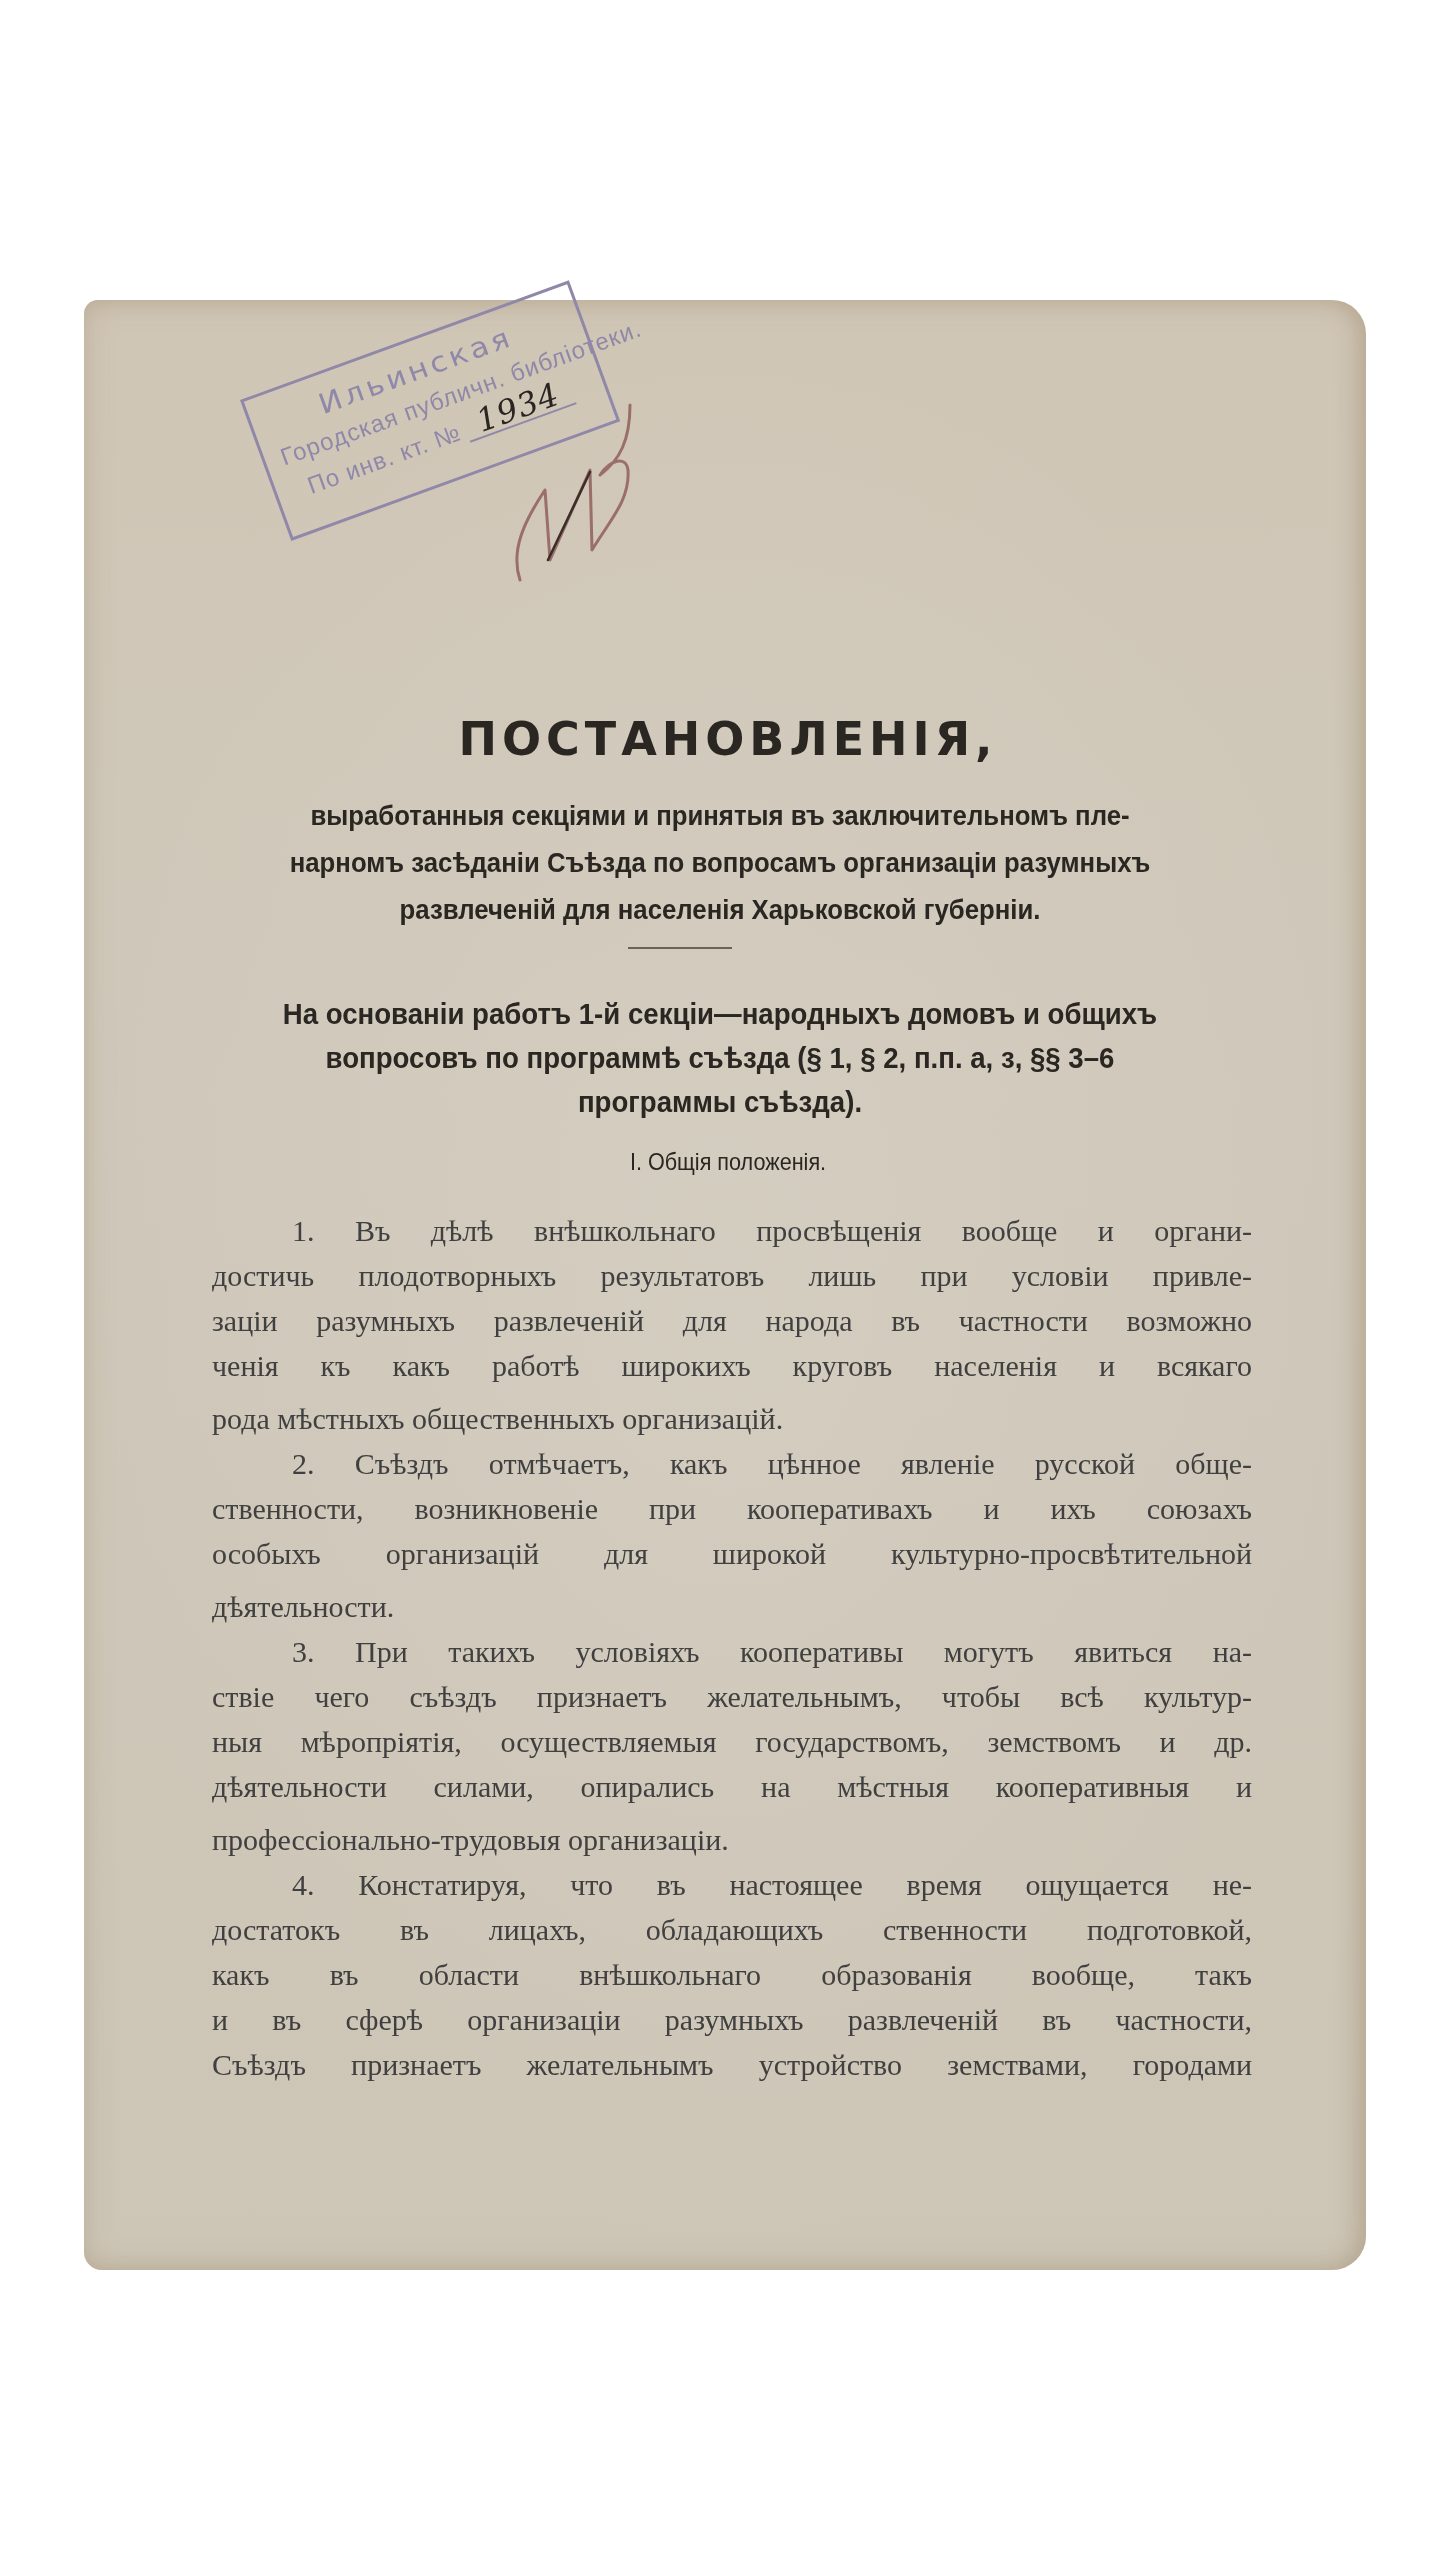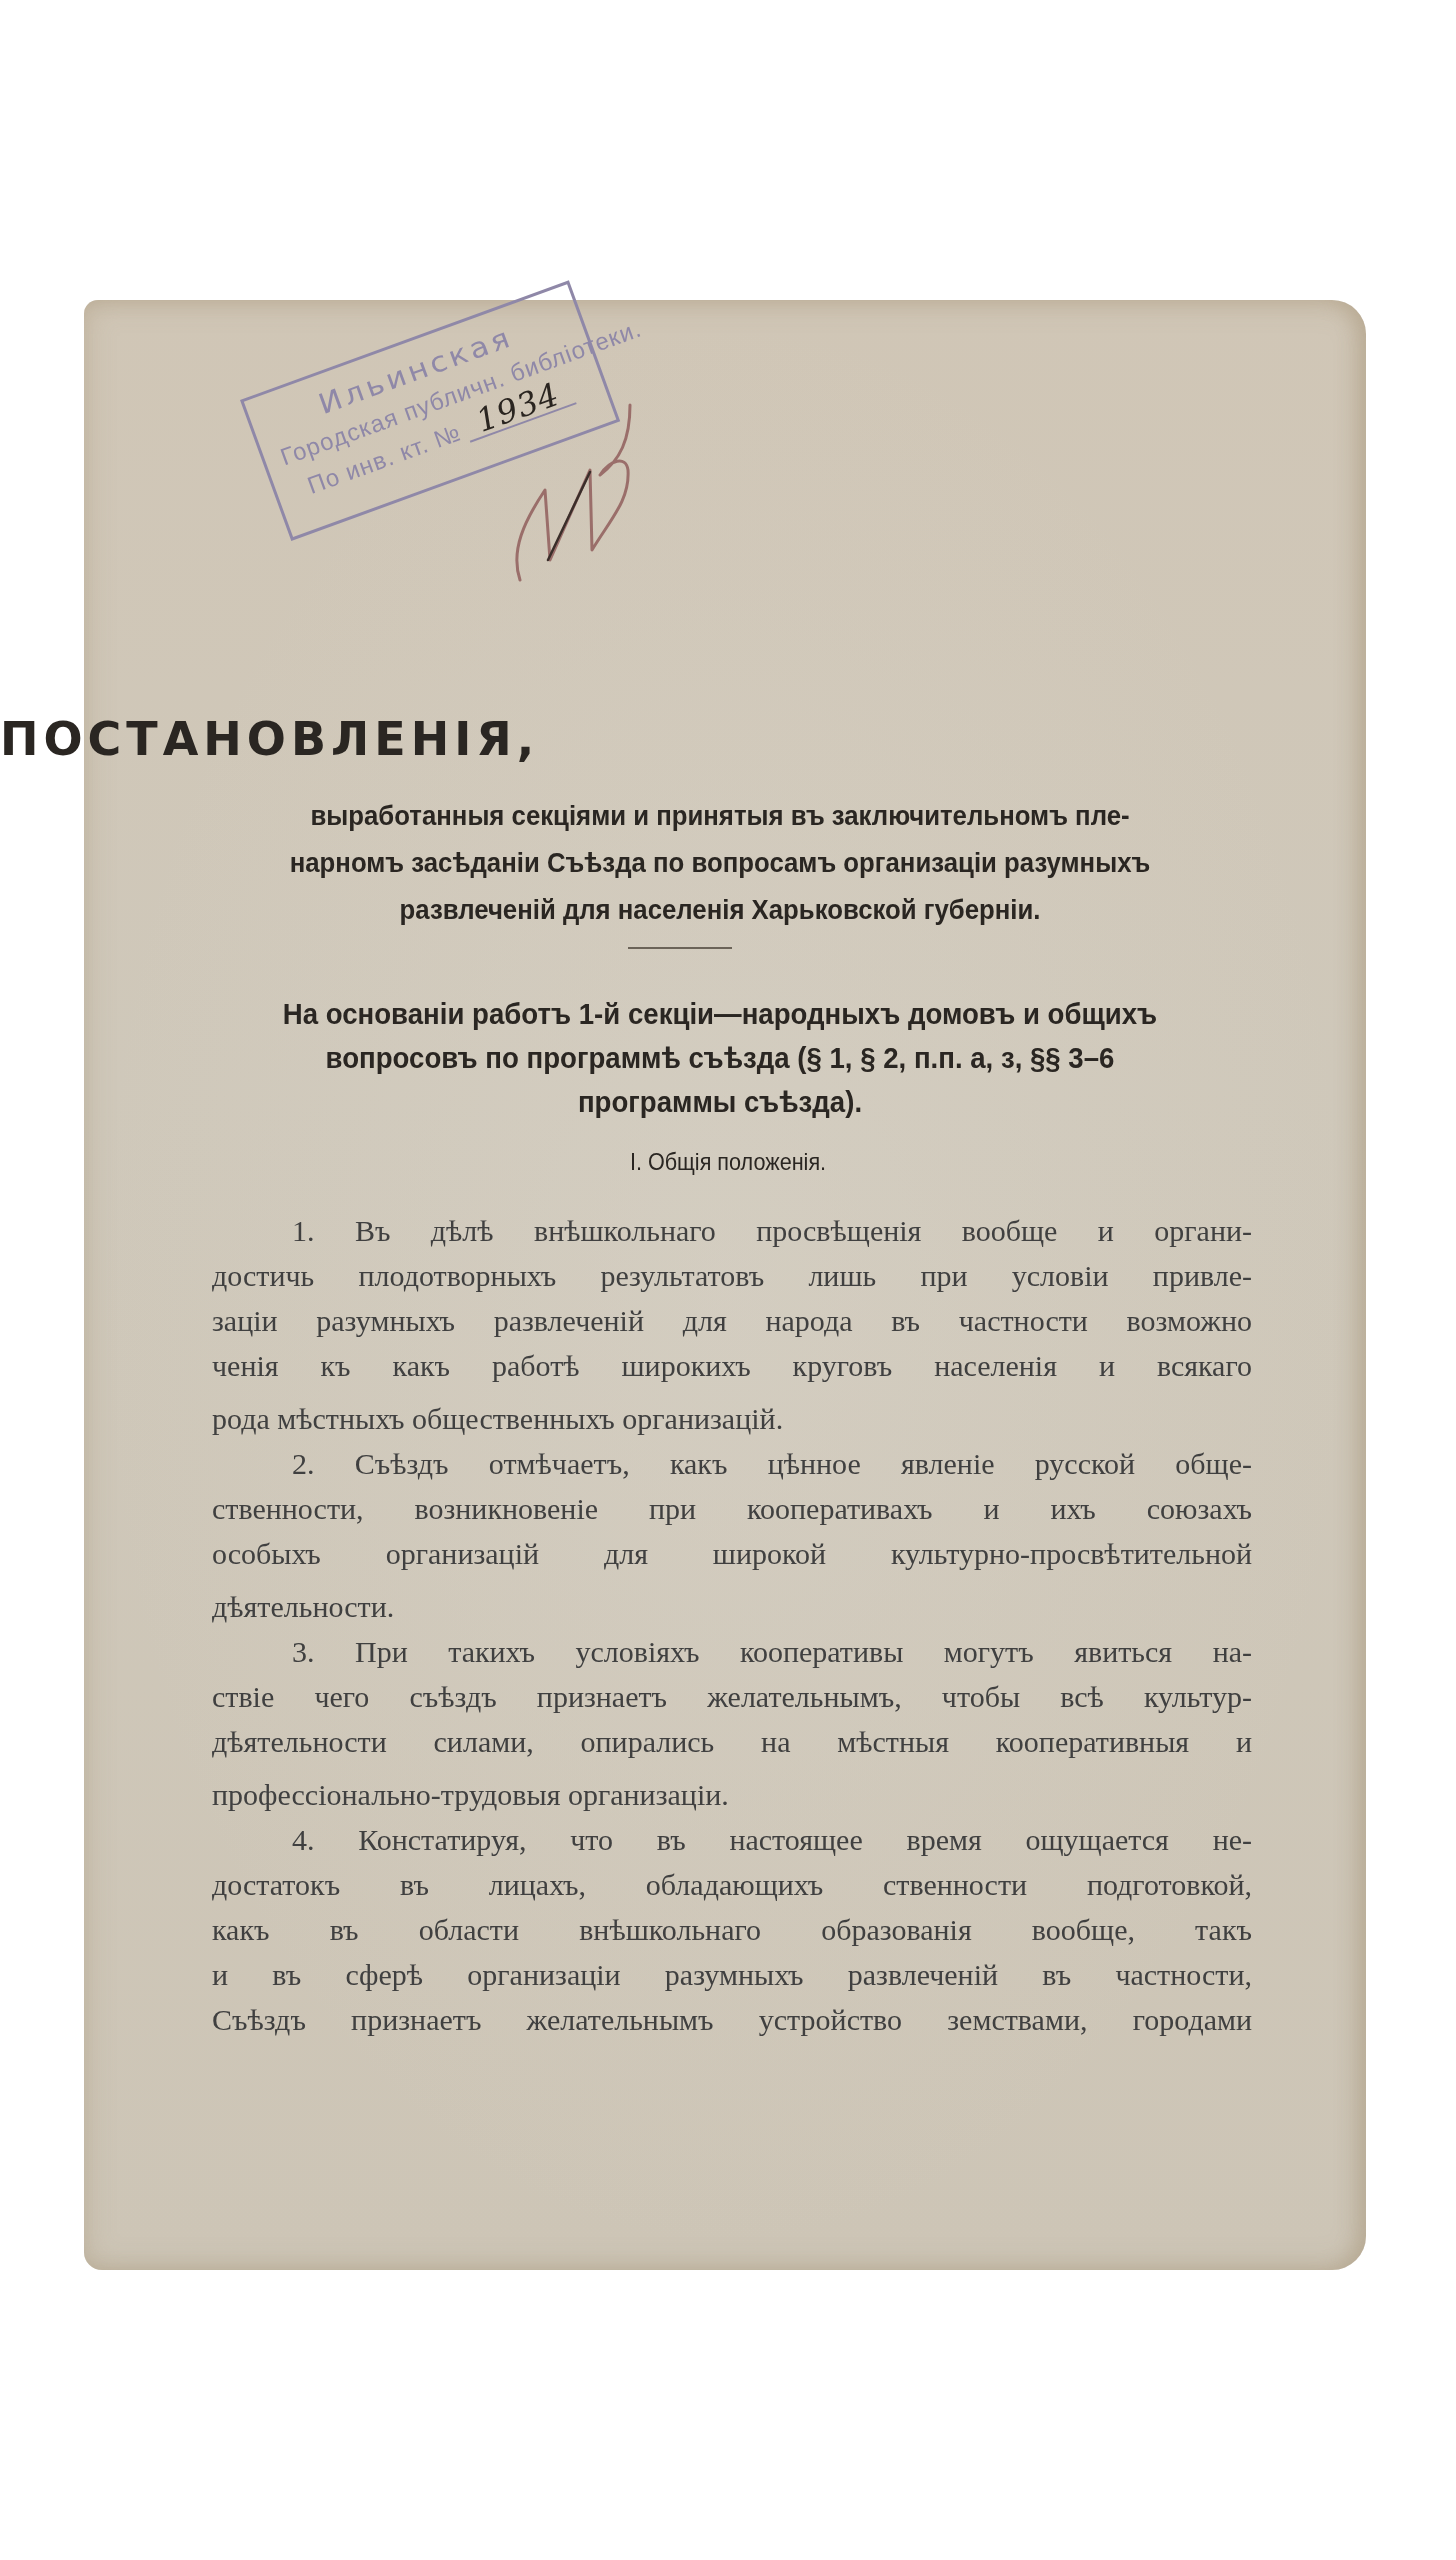--- a/index.html
+++ b/index.html
@@ -75,21 +75,21 @@
       left: 480px;
       top: 400px;
       width: 180px;
       height: 200px;
     }
     .title {
       position: absolute;
       left: 0;
       width: 1456px;
       top: 712px;
-      text-align: left;
+      text-align: center;
       font-family: "DejaVu Sans", sans-serif;
       font-weight: bold;
       font-size: 46px;
       color: #2a2622;
       letter-spacing: 5px;
     }
     .subtitle {
       position: absolute;
       left: 240px;
       width: 960px;
@@ -203,20 +203,21 @@
   </div>
   <div class="para">
     <span class="ln first">2. Съѣздъ отмѣчаетъ, какъ цѣнное явленіе русской обще-</span>
     <span class="ln">ственности, возникновеніе при кооперативахъ и ихъ союзахъ</span>
     <span class="ln">особыхъ организацій для широкой культурно-просвѣтительной</span>
     <span class="ln last">дѣятельности.</span>
   </div>
   <div class="para">
     <span class="ln first">3. При такихъ условіяхъ кооперативы могутъ явиться на-</span>
     <span class="ln">ствіе чего съѣздъ признаетъ желательнымъ, чтобы всѣ культур-</span>
+    <span class="ln">ныя мѣропріятія, осуществляемыя государствомъ, земствомъ и др.</span>
     <span class="ln">дѣятельности силами, опирались на мѣстныя кооперативныя и</span>
     <span class="ln last">профессіонально-трудовыя организаціи.</span>
   </div>
   <div class="para">
     <span class="ln first">4. Констатируя, что въ настоящее время ощущается не-</span>
     <span class="ln">достатокъ въ лицахъ, обладающихъ ственности подготовкой,</span>
     <span class="ln">какъ въ области внѣшкольнаго образованія вообще, такъ</span>
     <span class="ln">и въ сферѣ организаціи разумныхъ развлеченій въ частности,</span>
     <span class="ln">Съѣздъ признаетъ желательнымъ устройство земствами, городами</span>
   </div>

